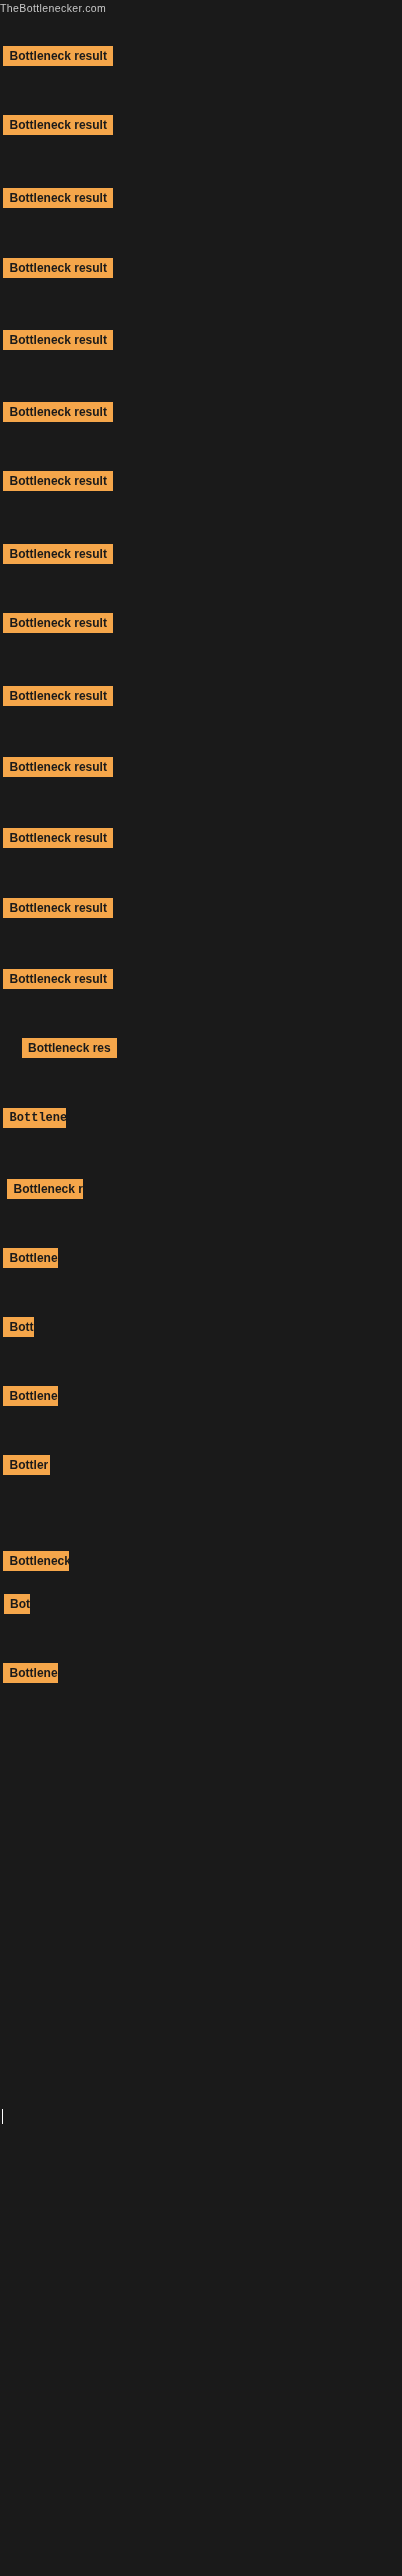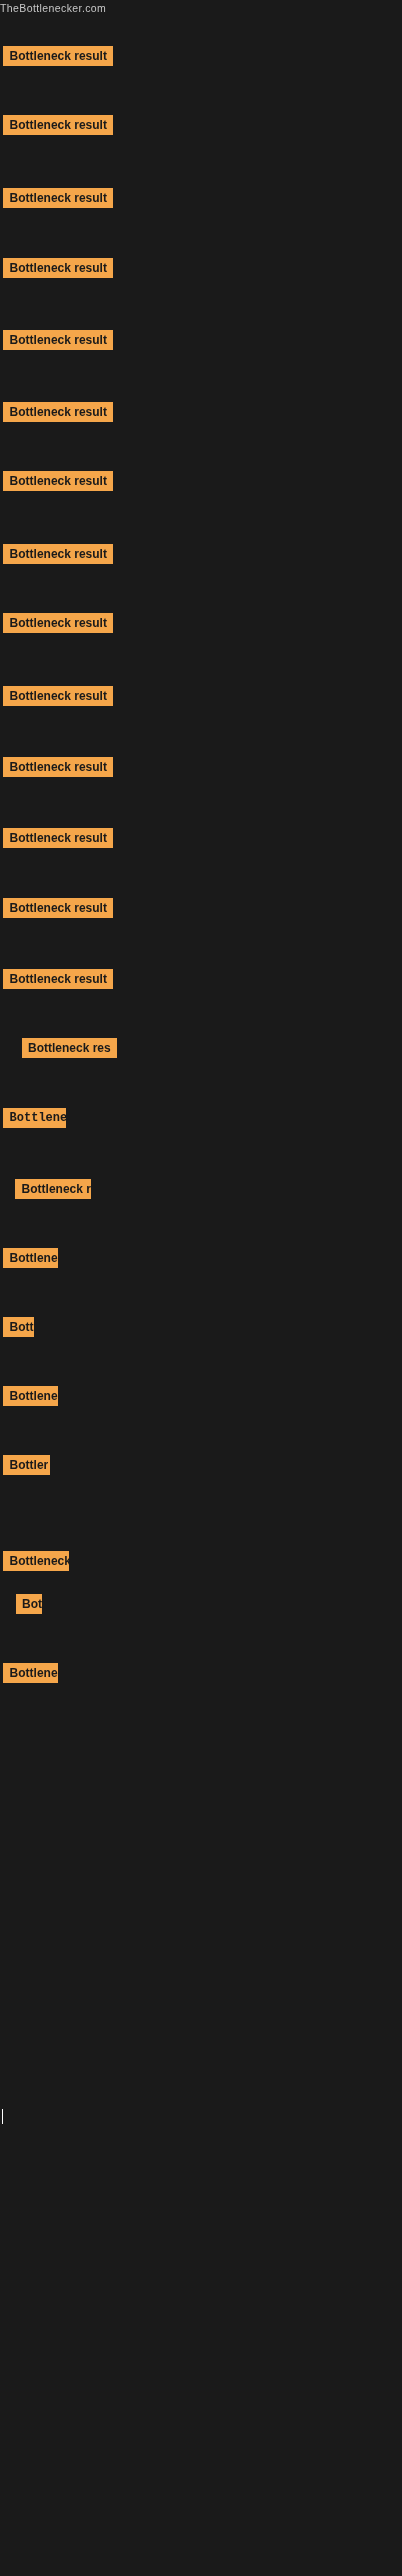--- a/index.html
+++ b/index.html
@@ -61,26 +61,26 @@
     <div style="position: absolute; top: 471px; left: 0px; padding-left: 1.6px;"><span class="bottleneck-item" style="max-width: 140px;">Bottleneck result</span></div>
     <div style="position: absolute; top: 544px; left: 0px; padding-left: 1.6px;"><span class="bottleneck-item" style="max-width: 139px;">Bottleneck result</span></div>
     <div style="position: absolute; top: 613px; left: 0px; padding-left: 1.6px;"><span class="bottleneck-item" style="max-width: 139px;">Bottleneck result</span></div>
     <div style="position: absolute; top: 686px; left: 0px; padding-left: 1.6px;"><span class="bottleneck-item" style="max-width: 136px;">Bottleneck result</span></div>
     <div style="position: absolute; top: 757px; left: 0px; padding-left: 1.6px;"><span class="bottleneck-item" style="max-width: 136px;">Bottleneck result</span></div>
     <div style="position: absolute; top: 828px; left: 0px; padding-left: 1.6px;"><span class="bottleneck-item" style="max-width: 135px;">Bottleneck result</span></div>
     <div style="position: absolute; top: 898px; left: 0px; padding-left: 1.6px;"><span class="bottleneck-item" style="max-width: 134px;">Bottleneck result</span></div>
     <div style="position: absolute; top: 969px; left: 0px; padding-left: 1.6px;"><span class="bottleneck-item" style="max-width: 134px;">Bottleneck result</span></div>
     <div style="position: absolute; top: 1038px; left: 0px; padding-left: 1.6px;"><span class="bottleneck-item" style="max-width: 97px; margin-left: 20px;">Bottleneck res</span></div>
     <div style="position: absolute; top: 1108px; left: 0px; padding-left: 1.6px;"><span class="bottleneck-item" style="max-width: 63px; font-family: Liberation Mono, monospace;">Bottlenec</span></div>
-    <div style="position: absolute; top: 1179px; left: 12px; padding-left: 1.6px;"><span class="bottleneck-item" style="max-width: 76px;">Bottleneck r</span></div>
+    <div style="position: absolute; top: 1179px; left: 4px; padding-left: 1.6px;"><span class="bottleneck-item" style="max-width: 76px;">Bottleneck r</span></div>
     <div style="position: absolute; top: 1248px; left: 0px; padding-left: 1.6px;"><span class="bottleneck-item" style="max-width: 55px;">Bottlene</span></div>
     <div style="position: absolute; top: 1317px; left: 0px; padding-left: 1.6px; text-align: center;"><span class="bottleneck-item" style="max-width: 31px;">Bott</span></div>
     <div style="position: absolute; top: 1386px; left: 0px; padding-left: 1.6px;"><span class="bottleneck-item" style="max-width: 55px;">Bottlene</span></div>
     <div style="position: absolute; top: 1455px; left: 0px; padding-left: 1.6px;"><span class="bottleneck-item" style="max-width: 47px;">Bottler</span></div>
     <div style="position: absolute; top: 1525px; left: 0px; padding-left: 1.6px; margin-top: 26px;"><span class="bottleneck-item" style="max-width: 66px;">Bottleneck</span></div>
-    <div style="position: absolute; top: 1594px; left: 0px; padding-left: 14px;"><span class="bottleneck-item" style="max-width: 26px;">Bot</span></div>
+    <div style="position: absolute; top: 1594px; left: 0px; padding-left: 2px;"><span class="bottleneck-item" style="max-width: 26px;">Bot</span></div>
     <div style="position: absolute; top: 1663px; left: 0px; padding-left: 1.6px;"><span class="bottleneck-item" style="max-width: 55px;">Bottlene</span></div>
   </div>
 
 <div id="cursor-container">
     <div class="cursor-line" style="top: 2109px;"></div>
   </div>
 
 
 </body></html>

